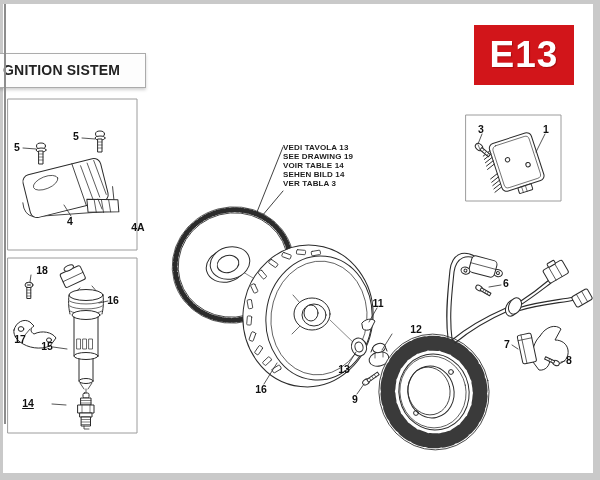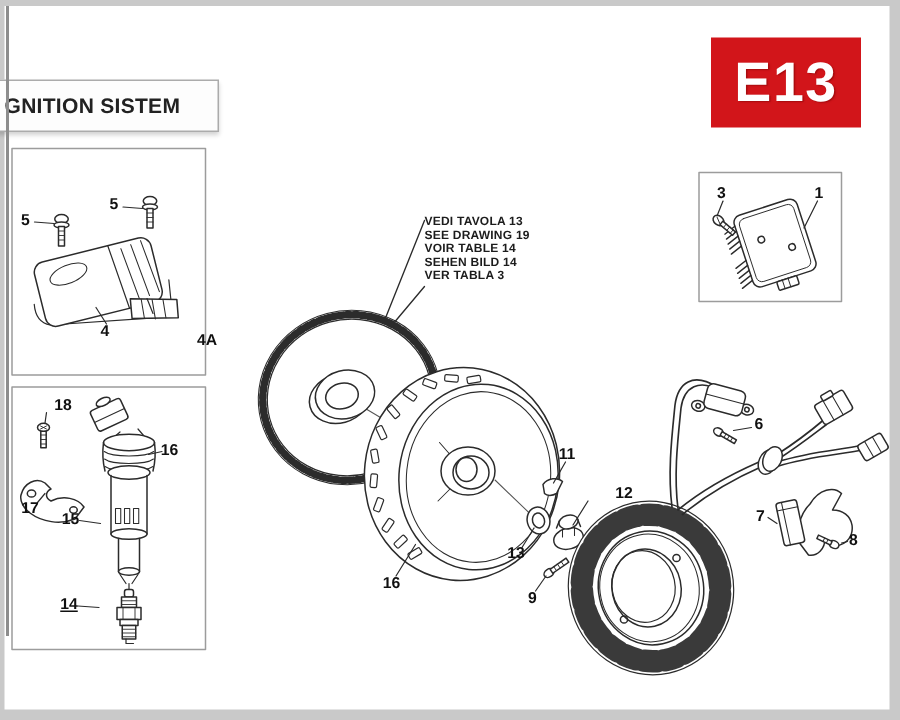--- a/index.html
+++ b/index.html
@@ -299,21 +299,21 @@
 
 <div id="labels-layer">
     <div class="part-num" style="left: 17px; top: 147px;">5</div>
     <div class="part-num" style="left: 76px; top: 136px;">5</div>
     <div class="part-num" style="left: 70px; top: 221px;">4</div>
     <div class="part-num" style="left: 102px; top: 227px; margin-left: 36px;">4A</div>
     <div class="part-num" style="left: 42px; top: 270px;">18</div>
     <div class="part-num" style="left: 113px; top: 300px;">16</div>
     <div class="part-num" style="left: 20px; top: 339px; text-align: center;">17</div>
     <div class="part-num" style="left: 47px; top: 346px;">15</div>
-    <div class="part-num" style="left: 46px; top: 403px; text-decoration: underline;">14</div>
+    <div class="part-num" style="left: 28px; top: 403px; text-decoration: underline;">14</div>
     <div class="part-num" style="left: 481px; top: 129px;">3</div>
     <div class="part-num" style="left: 546px; top: 129px;">1</div>
     <div class="part-num" style="left: 506px; top: 283px;">6</div>
     <div class="part-num" style="left: 507px; top: 344px;">7</div>
     <div class="part-num" style="left: 569px; top: 360px;">8</div>
     <div class="part-num" style="left: 378px; top: 303px;">11</div>
     <div class="part-num" style="left: 416px; top: 329px;">12</div>
     <div class="part-num" style="left: 344px; top: 369px;">13</div>
     <div class="part-num" style="left: 355px; top: 399px;">9</div>
     <div class="part-num" style="left: 261px; top: 389px;">16</div>

